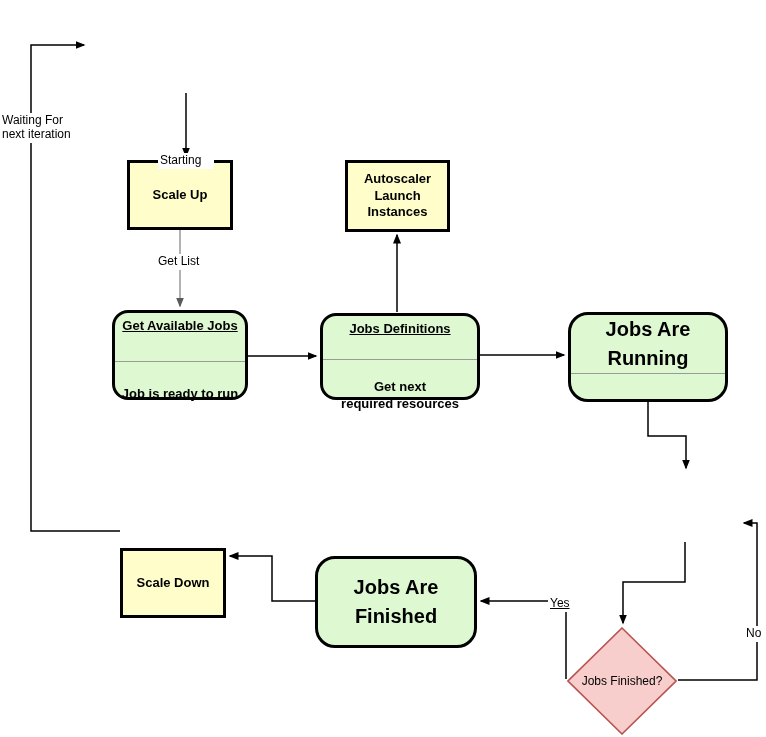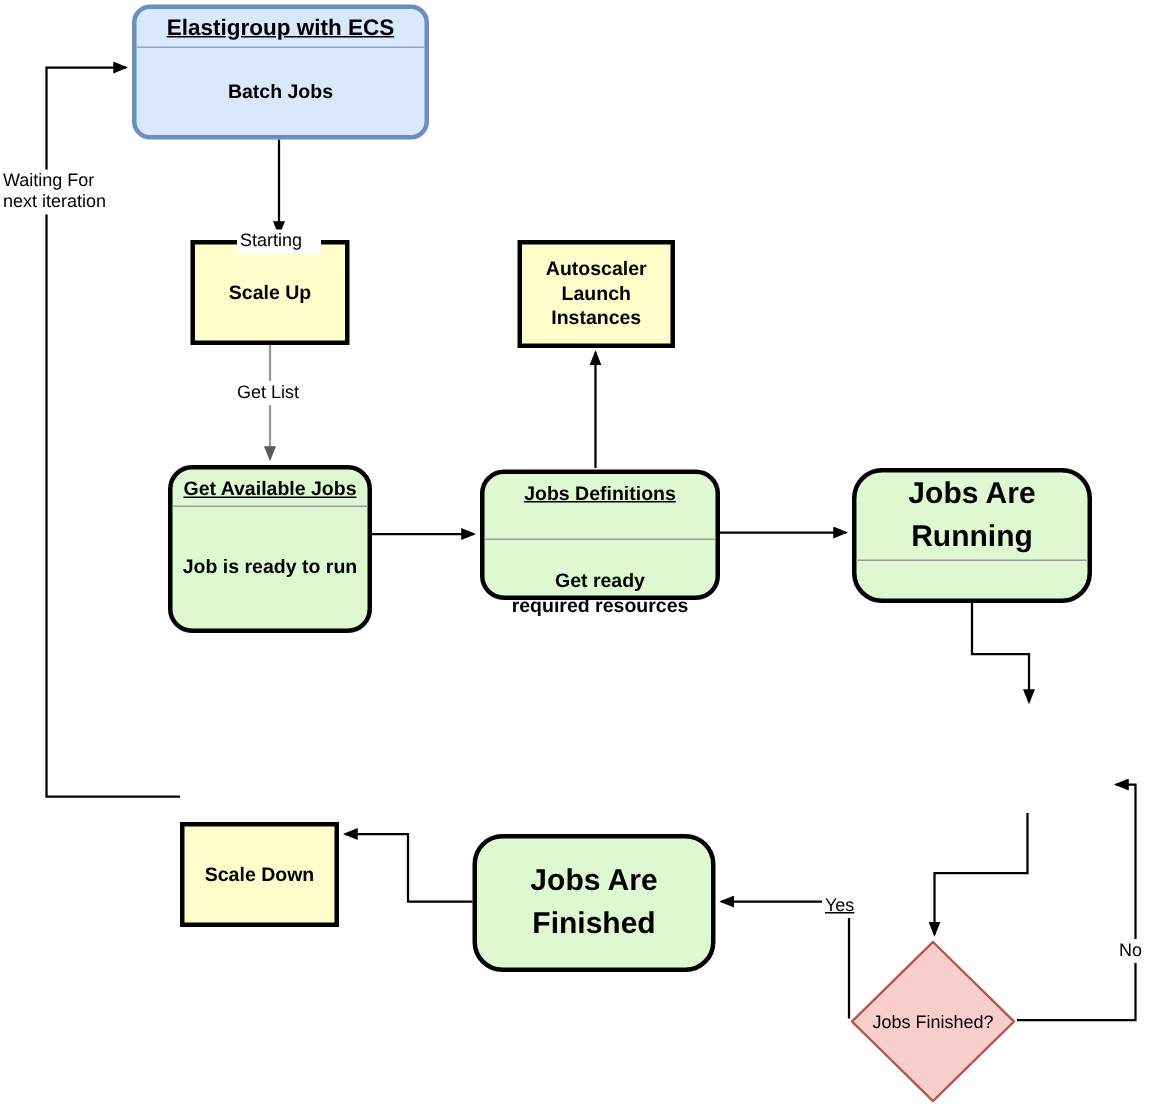--- a/index.html
+++ b/index.html
@@ -48,50 +48,45 @@
     <path d="M397,312 L397,235" fill="none" stroke="#000000" stroke-width="1.5" marker-end="url(#ah)"></path>
     <path d="M480,355 L564,355" fill="none" stroke="#000000" stroke-width="1.5" marker-end="url(#ah)"></path>
     <path d="M648,402 L648,436 L686,436 L686,468" fill="none" stroke="#000000" stroke-width="1.5" marker-end="url(#ah)"></path>
     <path d="M685,542 L685,582 L623,582 L623,623" fill="none" stroke="#000000" stroke-width="1.5" marker-end="url(#ah)"></path>
     <path d="M566,679 L566,601 L481,601" fill="none" stroke="#000000" stroke-width="1.5" marker-end="url(#ah)"></path>
     <path d="M315,601 L272,601 L272,556 L230,556" fill="none" stroke="#000000" stroke-width="1.5" marker-end="url(#ah)"></path>
     <path d="M120,531 L31,531 L31,45 L84,45" fill="none" stroke="#000000" stroke-width="1.5" marker-end="url(#ah)"></path>
     <path d="M678,680 L757,680 L757,523 L744,523" fill="none" stroke="#000000" stroke-width="1.5" marker-end="url(#ah)"></path>
   </svg>
 
-  <div class="node start" style="left:88px;top:3px;width:198px;height:90px;">
-    <div class="title-md">Elastigroup with ECS</div>
-    <div class="divider-blue" style="margin-top:4px;"></div>
-    <div class="fill-center bold13">Batch Jobs</div>
-  </div>
 
   <div class="node proc" style="left:127px;top:160px;width:106px;height:70px;">
     <div class="bold13">Scale Up</div>
   </div>
 
   <div class="node proc" style="left:345px;top:160px;width:105px;height:72px;">
     <div class="bold13">
       <span>Autoscaler</span><br>
       <span>Launch</span><br>
       <span>Instances</span>
     </div>
   </div>
 
-  <div class="node state" style="left:112px;top:310px;width:136px;height:112px;border-radius:16px;">
+  <div class="node state" style="left:112px;top:310px;width:136px;height:90px;border-radius:16px;gap:24px;">
     <div class="title-sm">Get Available Jobs</div>
     <div class="divider" style="margin-top:4px;"></div>
     <div class="fill-center bold13">Job is ready to run</div>
   </div>
 
   <div class="node state" style="left:320px;top:313px;width:160px;height:87px;border-radius:16px;gap:19px;">
     <div class="title-sm">Jobs Definitions</div>
     <div class="divider" style="margin-top:4px;"></div>
     <div class="fill-center bold13">
       <div>
-        <span>Get ready</span><br>
+        <span>Get next</span><br>
         <span>required resources</span>
       </div>
     </div>
   </div>
 
   <div class="node state" style="left:568px;top:312px;width:160px;height:90px;border-radius:20px;">
     <div class="fill-center title-lg" style="flex:0 0 55px;">
       <div>
         <span>Jobs Are</span><br>
         <span>Running</span>

